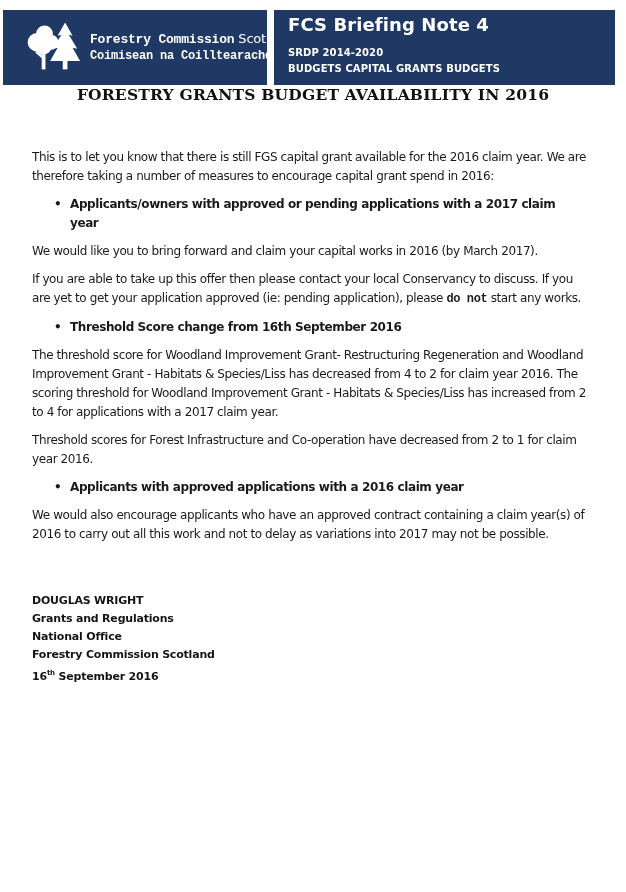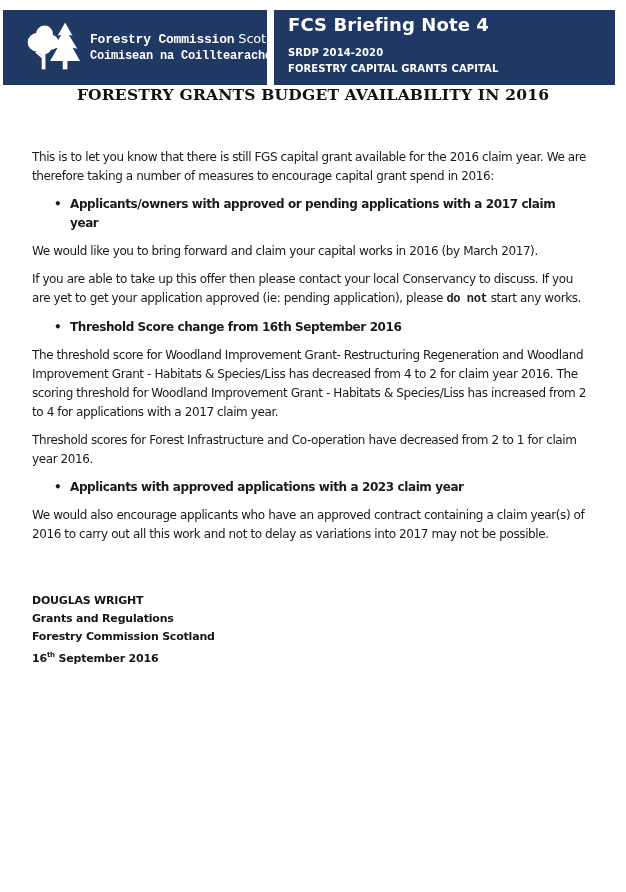--- a/index.html
+++ b/index.html
@@ -61,21 +61,21 @@
         </div>
         <div class="logo-gaelic">
           <span class="w700">Coimisean na Coilltearachd</span><span> Alba</span>
         </div>
       </div>
     </div>
     <div class="hbox note-box">
       <div class="note-title">FCS Briefing Note 4</div>
       <div class="note-sub">
         <div>SRDP 2014-2020</div>
-        <div>FORESTRY CAPITAL GRANTS CAPITAL</div>
+        <div>BUDGETS CAPITAL GRANTS BUDGETS</div>
       </div>
     </div>
   </div>
 
   <div style="height:85px;"></div>
 
   <div class="doc-title">FORESTRY GRANTS BUDGET AVAILABILITY IN 2016</div>
 
   <div class="content">
 
@@ -90,27 +90,28 @@
 
     <div class="bullet">
       <span class="dot">•</span>
       <span class="btext">Threshold Score change from 16th September 2016</span>
     </div>
     <p>The threshold score for Woodland Improvement Grant- Restructuring Regeneration and Woodland Improvement Grant - Habitats &amp; Species/Liss has decreased from 4 to 2 for claim year 2016.  The scoring threshold for Woodland Improvement Grant - Habitats &amp; Species/Liss has increased from 2 to 4 for applications with a 2017 claim year.</p>
     <p>Threshold scores for Forest Infrastructure and Co-operation have decreased from 2 to 1 for claim year 2016.</p>
 
     <div class="bullet">
       <span class="dot">•</span>
-      <span class="btext">Applicants with approved applications with a 2023 claim year</span>
+      <span class="btext">Applicants with approved applications with a 2016 claim year</span>
     </div>
     <p>We would also encourage applicants who have an approved contract containing a claim year(s) of 2016 to carry out all this work and not to delay as variations into 2017 may not be possible.</p>
 
     <div class="spacer-sig"></div>
 
     <div class="signature">
       <div>DOUGLAS WRIGHT</div>
       <div>Grants and Regulations</div>
+      <div>National Office</div>
       <div>Forestry Commission Scotland</div>
       <div><span>16</span><sup>th</sup><span> September 2016</span></div>
     </div>
 
   </div>
 </div>
 
 </body></html>

